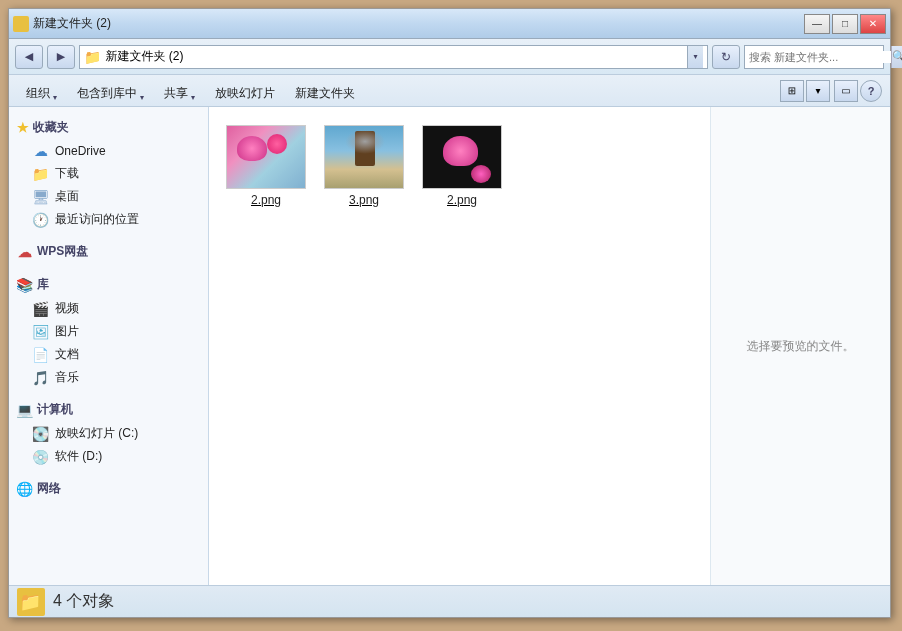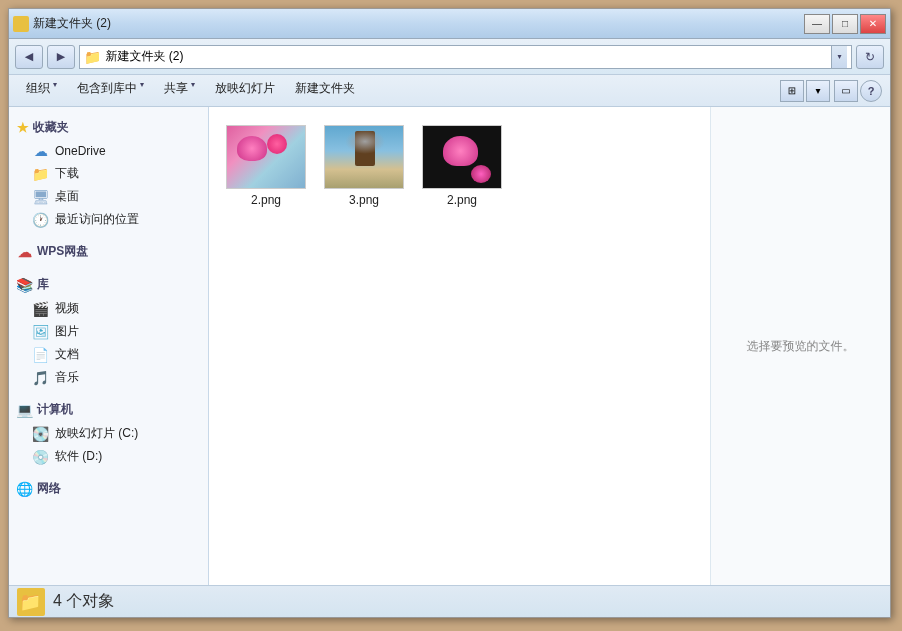--- a/index.html
+++ b/index.html
@@ -154,21 +154,21 @@
       border-bottom: 1px solid #bcd;
     }
     .toolbar-btn {
       height: 24px;
       padding: 0 8px;
       background: transparent;
       border: 1px solid transparent;
       cursor: pointer;
       font-size: 12px;
       color: #222;
-      display: flex; align-items: flex-start; gap: 3px;
+      display: flex; align-items: flex-end; gap: 3px;
       border-radius: 2px;
     }
     .toolbar-btn .arrow { font-size: 8px; color: #446; }
     .toolbar-spacer { flex: 1; }
     .view-btns { display: flex; gap: 2px; align-items: center; }
     .view-btn {
       width: 24px; height: 22px;
       background: linear-gradient(to bottom, #e8f0fc, #c8d8ee);
       border: 1px solid #9ab;
       display: flex; align-items: center; justify-content: center;
@@ -417,20 +417,24 @@
 
   <div class="address-bar">
     <button class="nav-btn">◀</button>
     <button class="nav-btn">▶</button>
     <div class="address-input-wrap">
       <span style="color:#e8c040;font-size:14px;">📁</span>
       <input class="address-input" type="text" value="新建文件夹 (2)" style="">
       <div class="address-dropdown">▾</div>
     </div>
     <button class="refresh-btn">↻</button>
+    <div class="search-wrap">
+      <input class="search-input" type="text" placeholder="搜索 新建文件夹..." style="">
+      <div class="search-icon-btn">🔍</div>
+    </div>
   </div>
 
   <div class="toolbar">
     <button class="toolbar-btn">
       <span>组织</span>
       <span class="arrow">▾</span>
     </button>
     <button class="toolbar-btn">
       <span>包含到库中</span>
       <span class="arrow">▾</span>
@@ -529,21 +533,21 @@
       <div class="sidebar-section">
         <div class="sidebar-section-header">
           <span class="sidebar-icon icon-network">🌐</span>
           <span>网络</span>
         </div>
       </div>
     </div>
 
     <div class="content-area">
       <div class="file-view">
-        <div class="file-grid" style="display: flex; flex-wrap: wrap; align-content: flex-start;">
+        <div class="file-grid" style="display: flex; flex-wrap: wrap; align-content: flex-start; text-decoration: underline;">
 
           <div class="file-item">
             <div class="file-thumbnail">
               <div class="thumb-2"></div>
             </div>
             <span class="file-name">2.png</span>
           </div>
 
           <div class="file-item">
             <div class="file-thumbnail">

